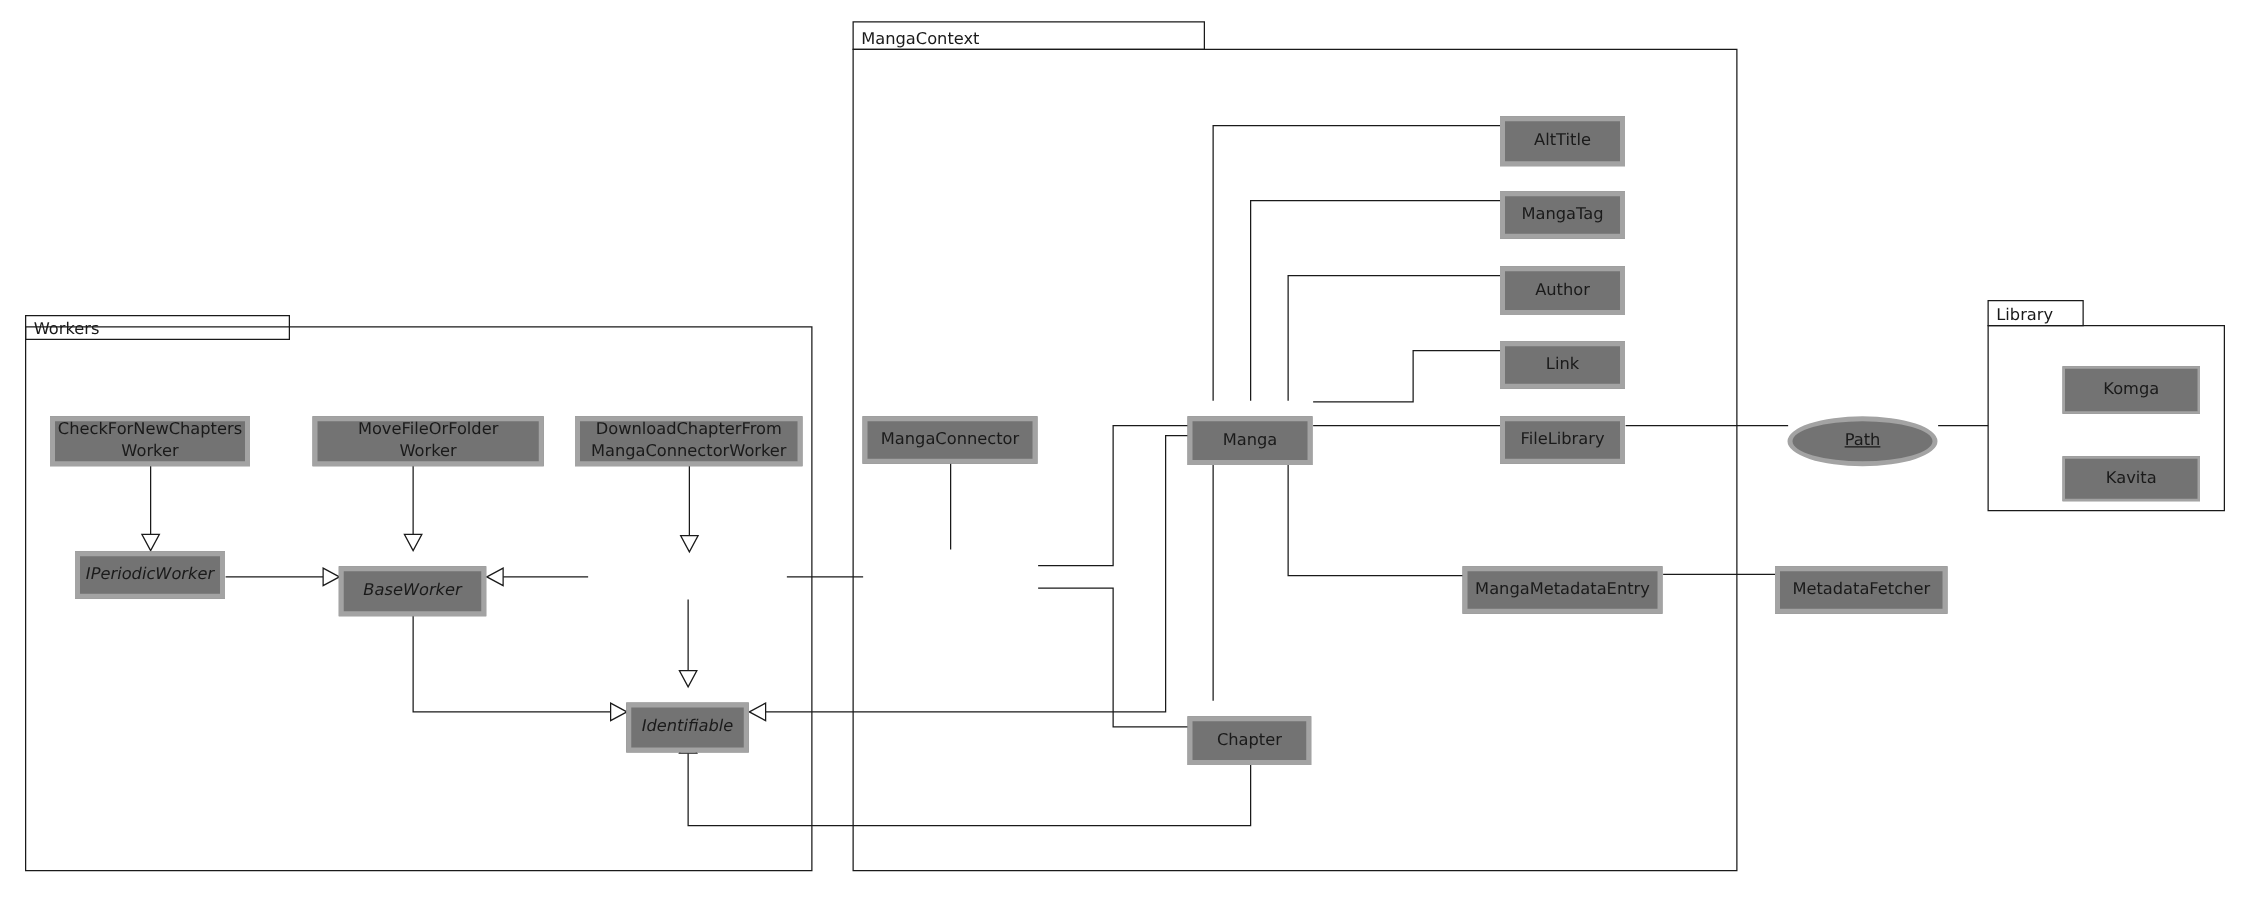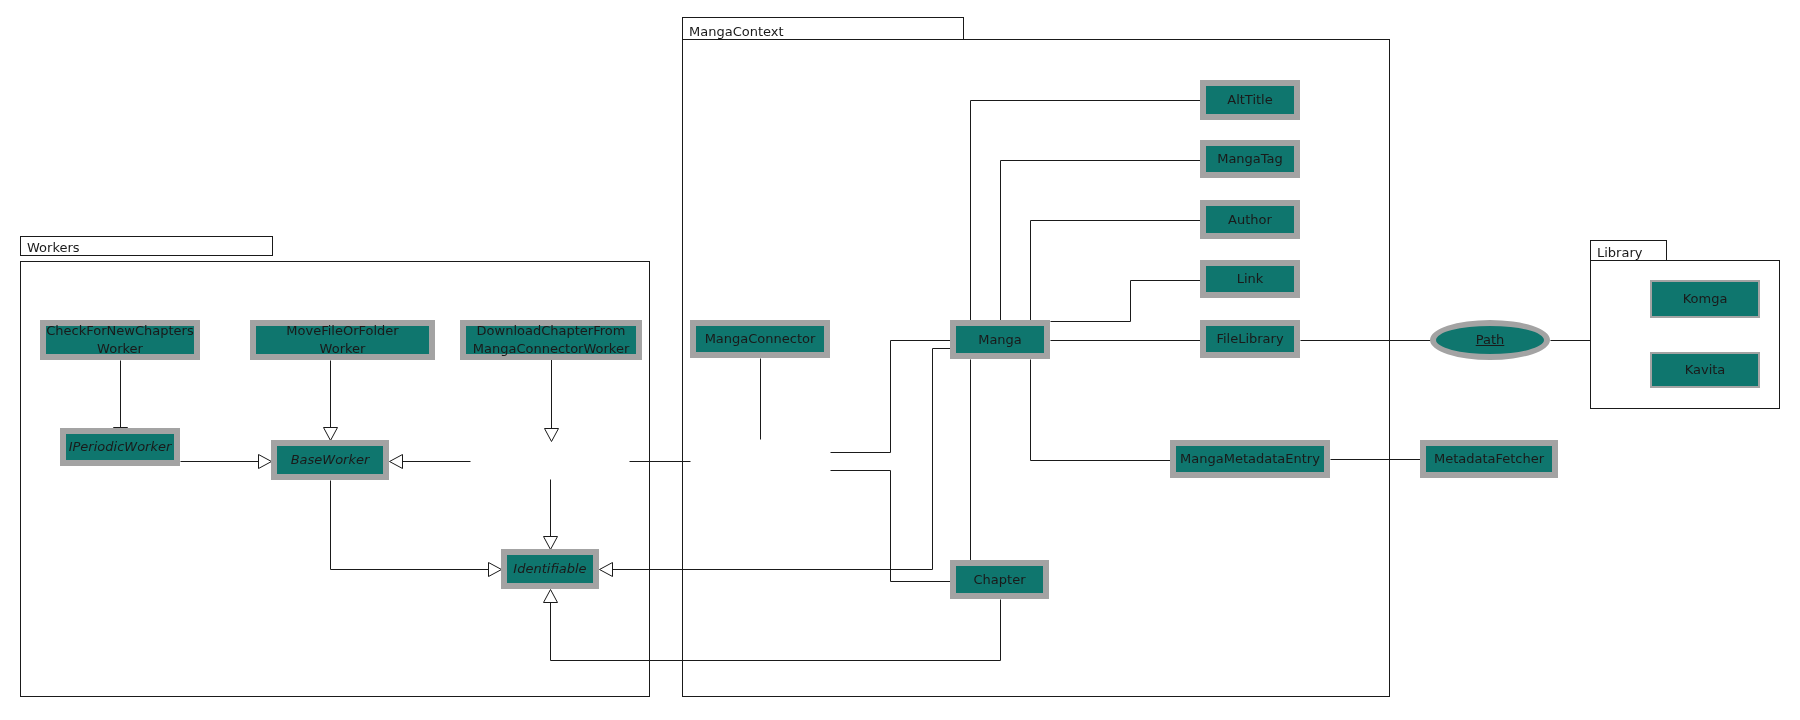--- a/index.html
+++ b/index.html
@@ -21,35 +21,36 @@
     border:1px solid #1a1a1a; background:transparent;
     z-index:1;
   }
 
   svg.edges { position:absolute; left:0; top:0; z-index:2; }
   svg.edges line, svg.edges polyline { stroke:#1a1a1a; stroke-width:1; fill:none; }
   svg.edges polygon { stroke:#1a1a1a; stroke-width:1; fill:#ffffff; }
 
   .node {
     position:absolute; box-sizing:border-box;
-    border:6px solid #a3a3a3; background:#0f766e;
+    border:4px solid #a3a3a3; background:#737373;
     display:flex; align-items:center; justify-content:center;
     text-align:center; white-space:pre-line; line-height:1.35;
     z-index:3;
+    margin-top:13px;
   }
   .node.italic { font-style:italic; }
   .node.thick  { border-width:2px; }
   .node.ellipse{ border-radius:50%;text-decoration:underline; }
 </style>
 </head>
 <body>
 
 <div class="canvas">
 
-  <div class="pkg-tab" style="left:20px;top:236px;width:253px;height:20px">
+  <div class="pkg-tab" style="left:20px;top:252px;width:212px;height:20px">
     <span>Workers</span>
   </div>
   <div class="pkg-body" style="left:20px;top:261px;width:630px;height:436px"></div>
 
   <div class="pkg-tab" style="left:682px;top:17px;width:282px;height:23px">
     <span>MangaContext</span>
   </div>
   <div class="pkg-body" style="left:682px;top:39px;width:708px;height:658px"></div>
 
   <div class="pkg-tab" style="left:1590px;top:240px;width:77px;height:21px">

